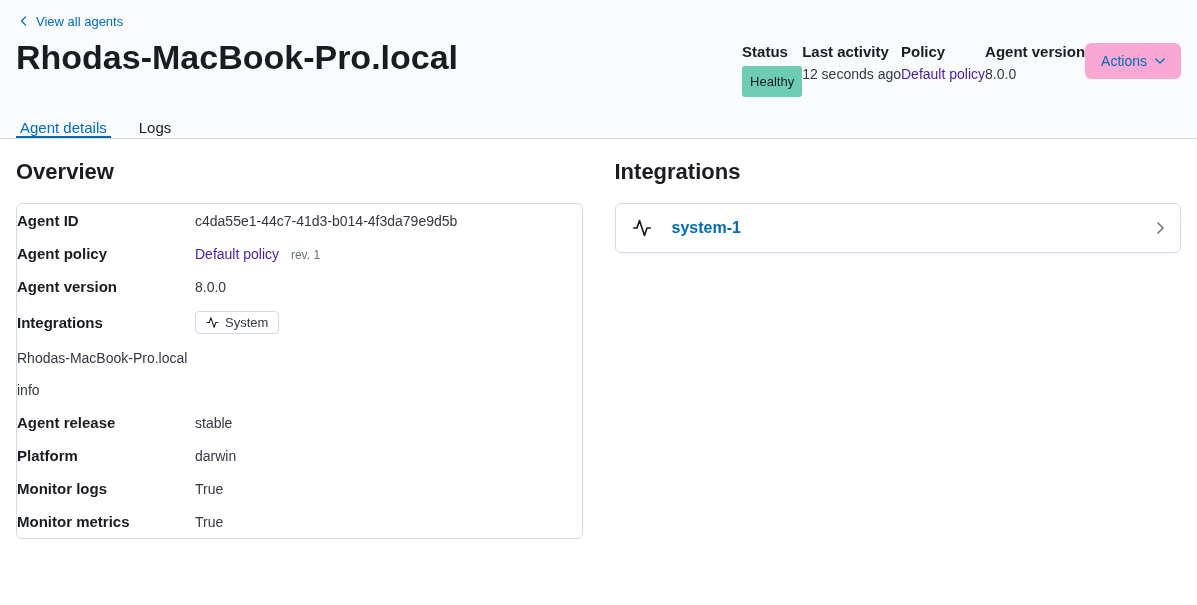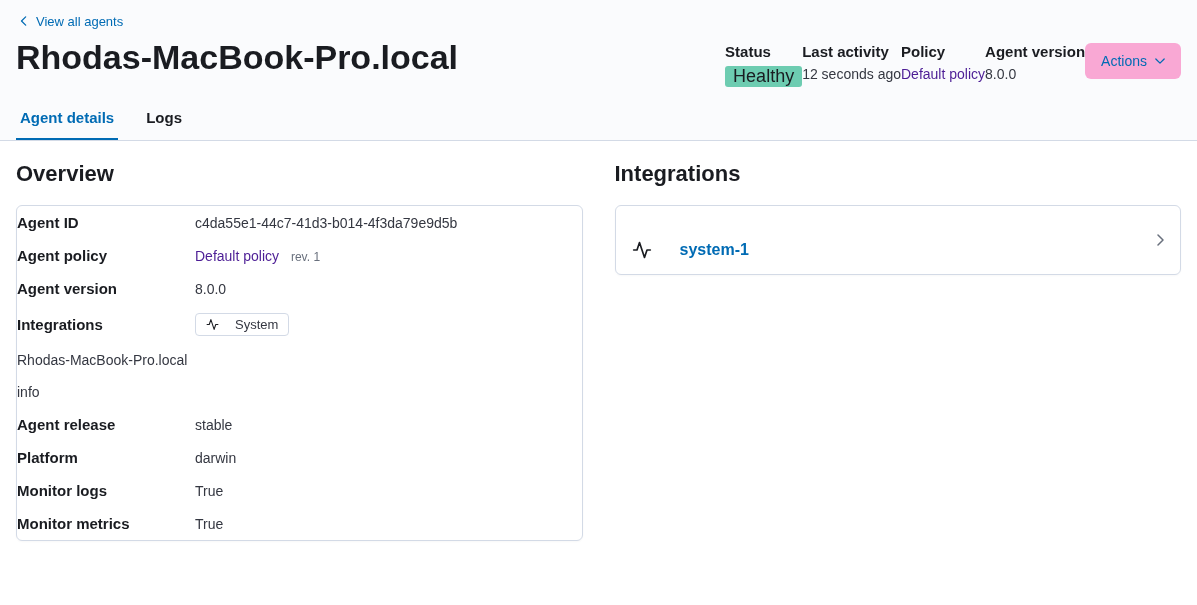--- a/index.html
+++ b/index.html
@@ -62,23 +62,23 @@
       color: #1a1c21;
     }
     .meta-value {
       font-size: 14px;
       color: #343741;
     }
     .badge-healthy {
       display: inline-block;
       background: #6dccb1;
       color: #1a1c21;
-      font-size: 18px;
+      font-size: 13px;
       font-weight: 500;
-      padding: 0 8px;
+      padding: 8px 8px;
       border-radius: 3px;
       width: fit-content;
     }
     .link-blue {
       color: #4c1d95;
       font-weight: 500;
       cursor: pointer;
     }
     .actions-btn {
       display: inline-flex;
@@ -96,22 +96,22 @@
     }
     .actions-btn .chevron-down {
       font-size: 12px;
     }
     .tabs {
       display: flex;
       gap: 24px;
     }
     .tab {
       font-size: 15px;
-      font-weight: 700;
-      padding: 10px 4px 12px 4px;
+      font-weight: 400;
+      padding: 10px 4px 0 4px;
       cursor: pointer;
       color: #1a1c21;
       border-bottom: 2px solid transparent;
     }
     .tab.active {
       color: #006bb4;
       border-bottom-color: #006bb4;
     }
     .content {
       display: flex;
@@ -149,42 +149,41 @@
       color: #343741;
     }
     .rev-text {
       font-size: 12px;
       color: #69707d;
       margin-left: 8px;
     }
     .system-pill {
       display: inline-flex;
       align-items: center;
-      gap: 16px;
+      gap: 6px;
       border: 1px solid #d3dae6;
       border-radius: 4px;
       padding: 3px 10px;
       font-size: 13px;
       color: #343741;
     }
     .integration-card {
       border: 1px solid #d3dae6;
       border-radius: 6px;
       padding: 14px 16px;
       display: flex;
       align-items: center;
       justify-content: space-between;
       cursor: pointer;
       box-shadow: 0 1px 2px rgba(0,0,0,0.03);
     }
     .integration-left {
       display: flex;
       align-items: center;
-      gap: 28px;
-      margin-top: 20px;
+      gap: 20px;
     }
     .integration-name {
       color: #006bb4;
       font-size: 16px;
       font-weight: 600;
     }
     .chevron-right {
       color: #69707d;
       font-size: 15px;
     }

